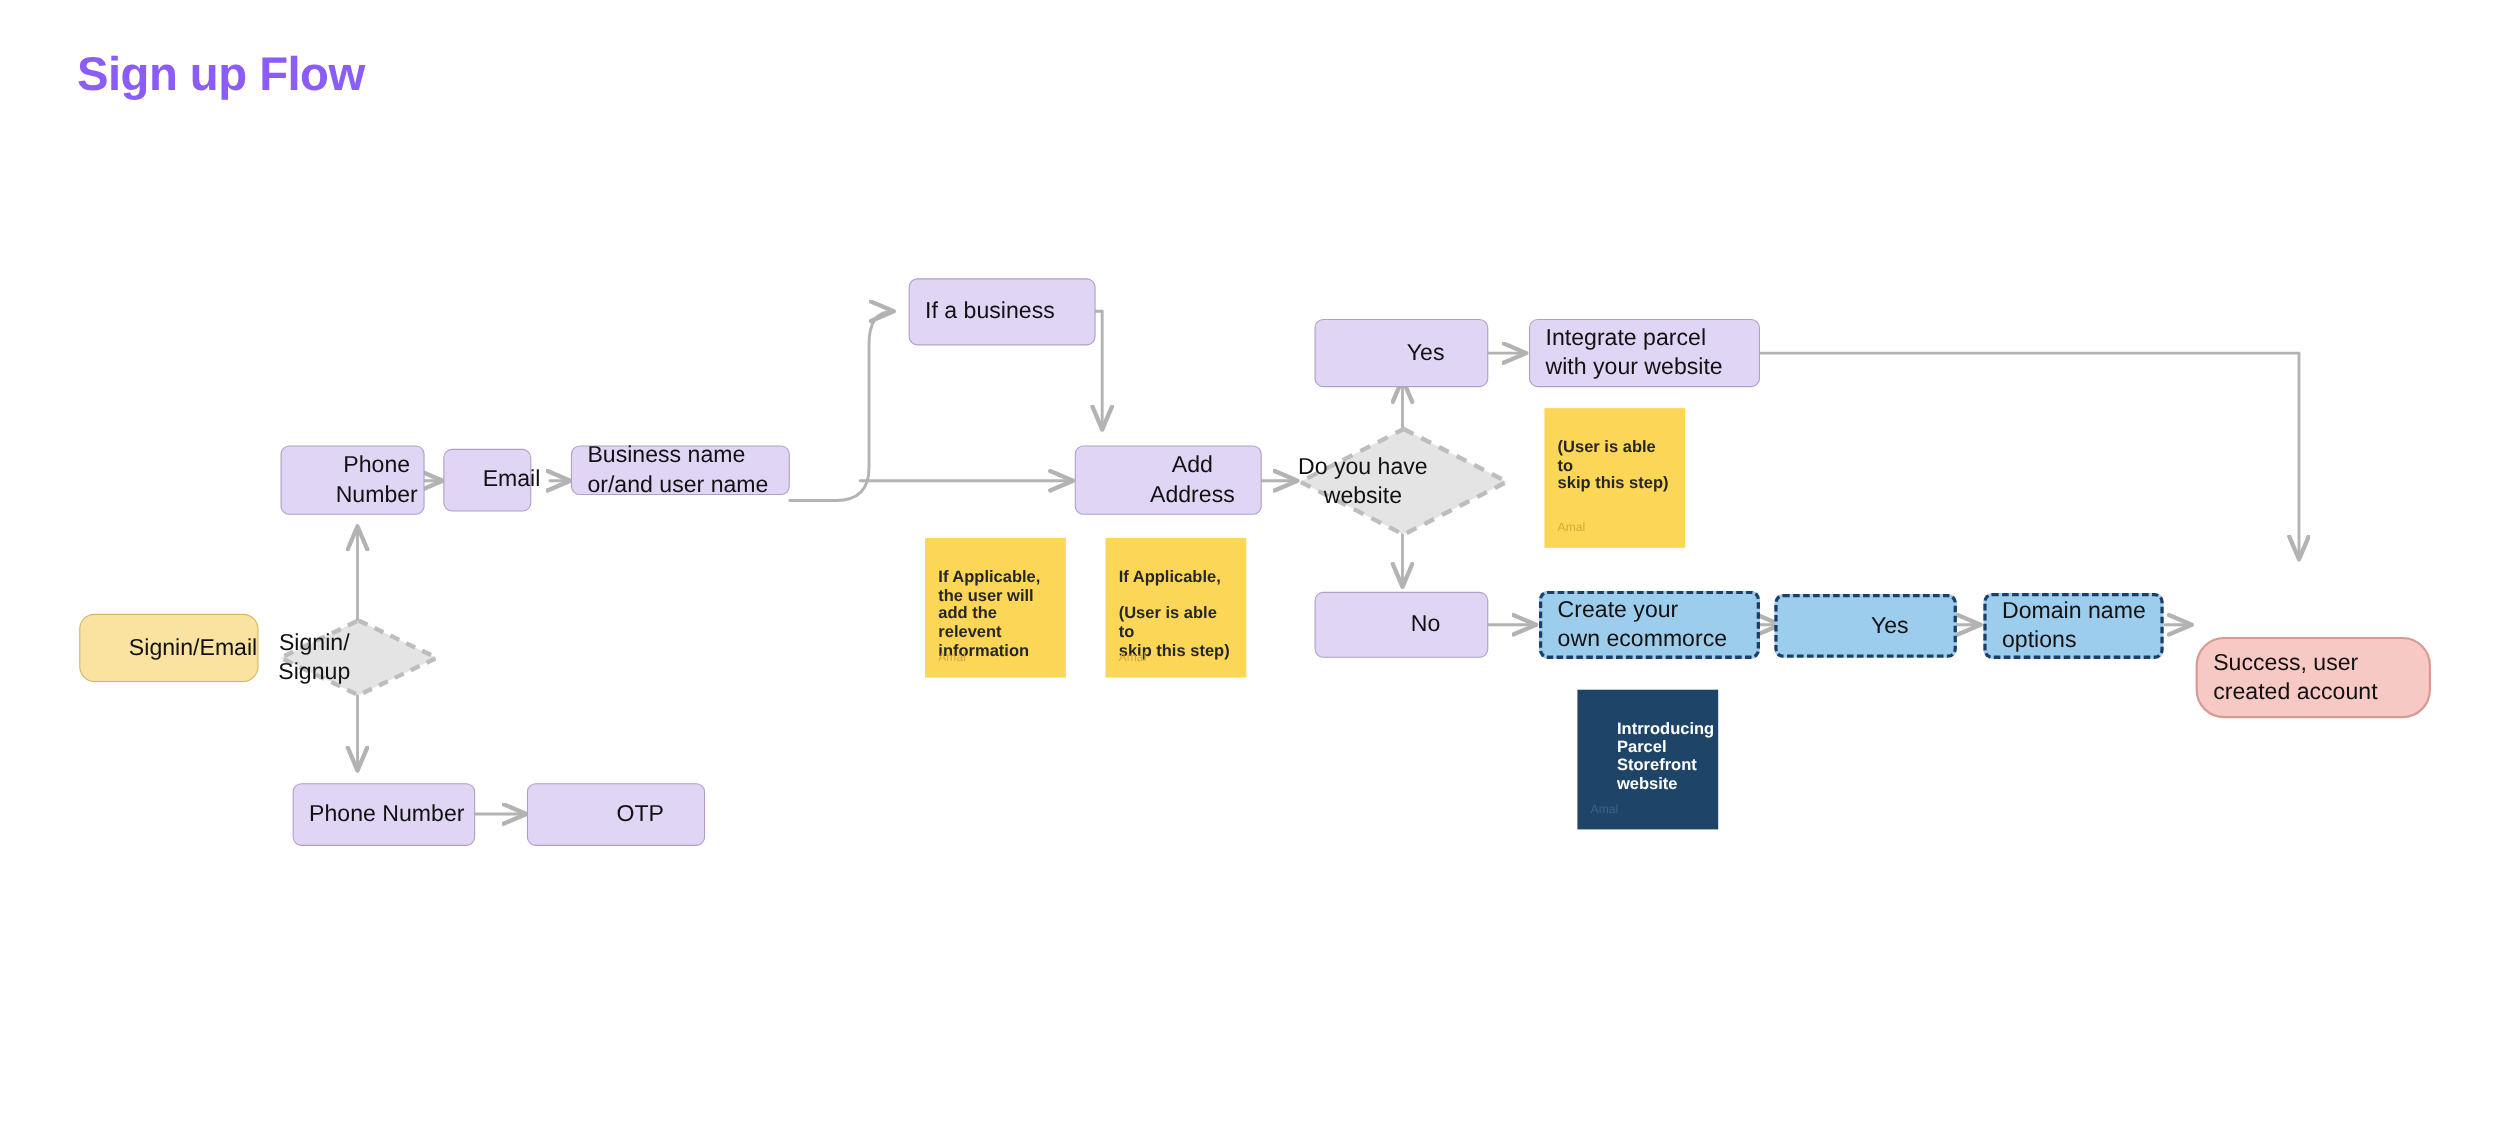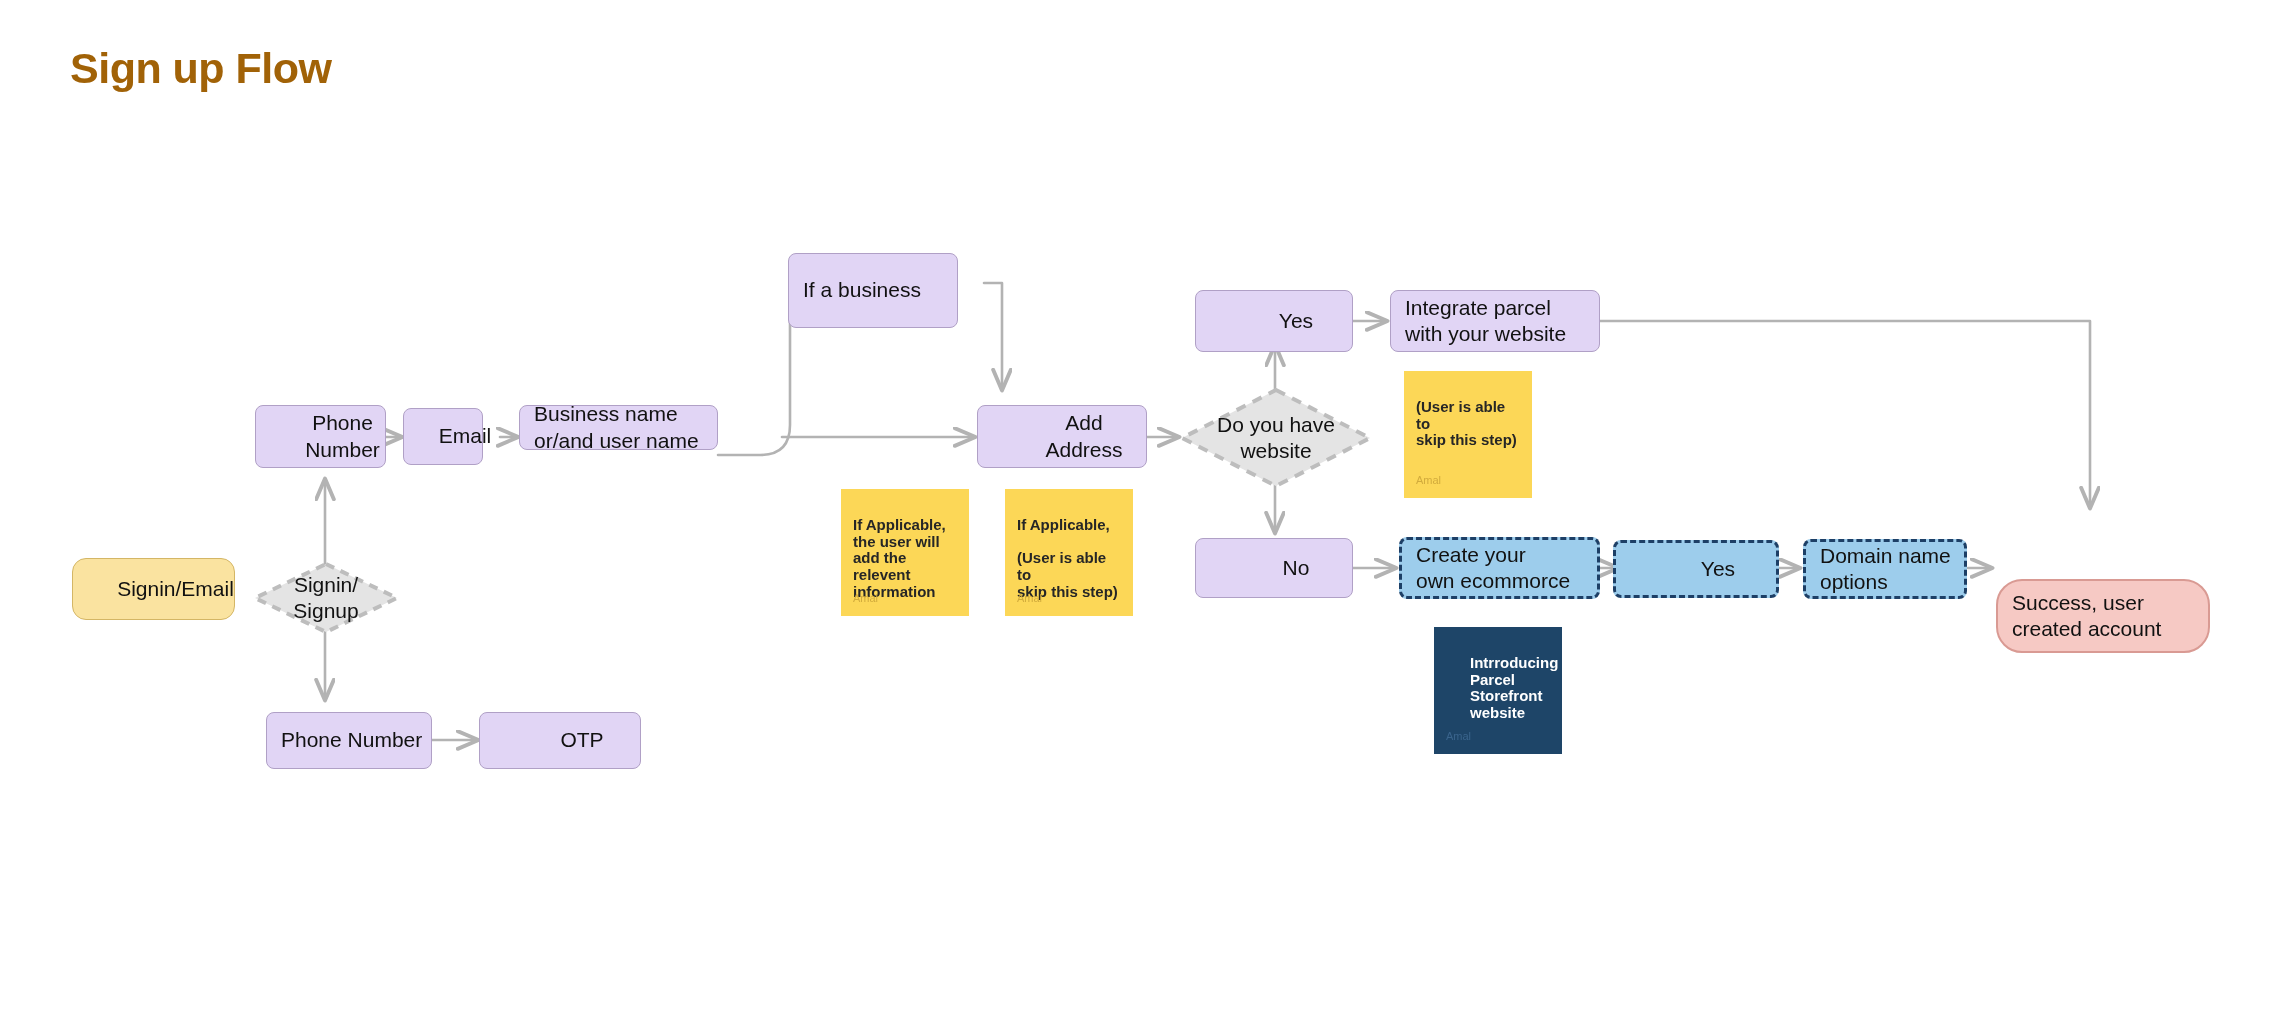--- a/index.html
+++ b/index.html
@@ -21,21 +21,21 @@
   }
 
   
   #page-title {
     position: absolute;
     left: 70px;
     top: 44px;
     font-size: 43px;
     font-weight: bold;
     letter-spacing: -0.5px;
-    color: #a16207;
+    color: #8b5cf6;
     white-space: nowrap;
   }
 
   
   #connectors {
     position: absolute;
     left: 0;
     top: 0;
     width: 2281px;
     height: 1024px;
@@ -81,21 +81,21 @@
     border: 2.5px solid #d99a93;
     border-radius: 26px;
     margin-top: 48px;
   }
 
   
   .diamond {
     position: absolute;
     display: flex;
     align-items: center;
-    justify-content: center;
+    justify-content: flex-start;
   }
   .diamond .dshape {
     position: absolute;
     left: 0; top: 0;
     width: 100%; height: 100%;
   }
   .diamond .dlabel {
     position: relative;
     z-index: 2;
     font-size: 21px;
@@ -190,21 +190,21 @@
   </div>
 
   <div class="node n-purple center" style="left:255px; top:405px; width:131px; height:63px;">Phone
 Number</div>
 
   <div class="node n-purple center" style="left:403px; top:408px; width:80px; height:57px;">Email</div>
 
   <div class="node n-purple left" style="left:519px; top:405px; width:199px; height:45px;">Business name
 or/and user name</div>
 
-  <div class="node n-purple left" style="left:788px; top:253px; width:170px; height:75px;">If a business</div>
+  <div class="node n-purple left" style="left:826px; top:253px; width:170px; height:61px;">If a business</div>
 
   <div class="node n-purple center" style="left:977px; top:405px; width:170px; height:63px;">Add
 Address</div>
 
   <div class="node n-purple left" style="left:266px; top:712px; width:166px; height:57px;">Phone Number</div>
 
   <div class="node n-purple center" style="left:479px; top:712px; width:162px; height:57px;">OTP</div>
 
   <div class="diamond" style="left:1180px; top:388px; width:192px; height:100px;">
     <svg class="dshape" viewBox="0 0 192 100" preserveAspectRatio="none">

